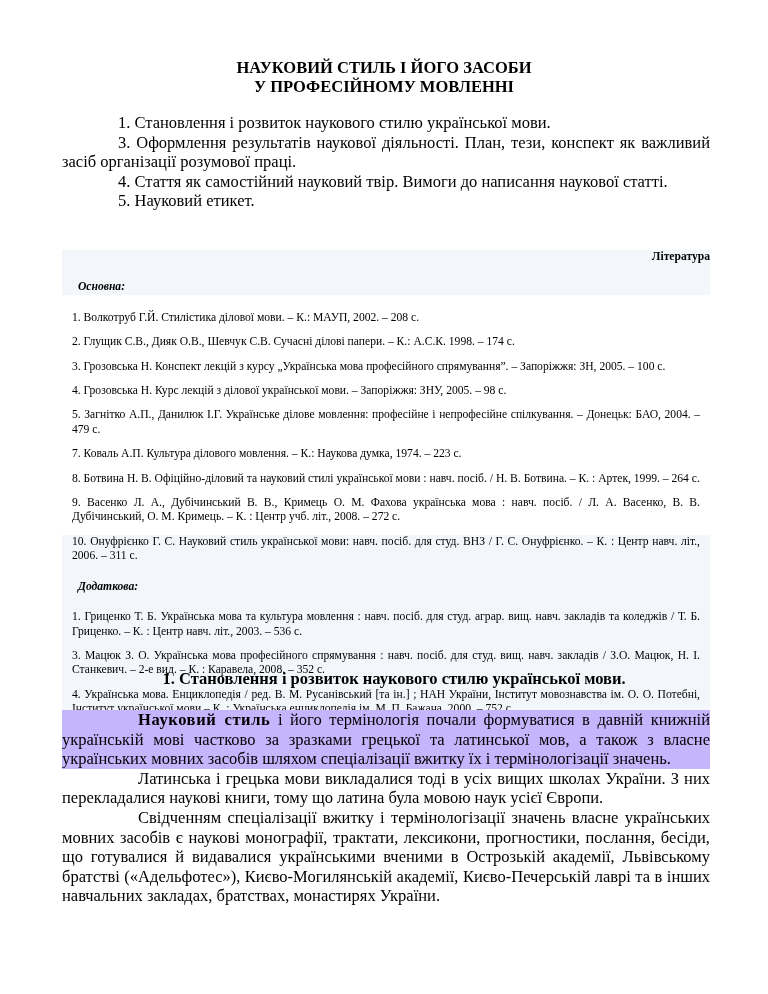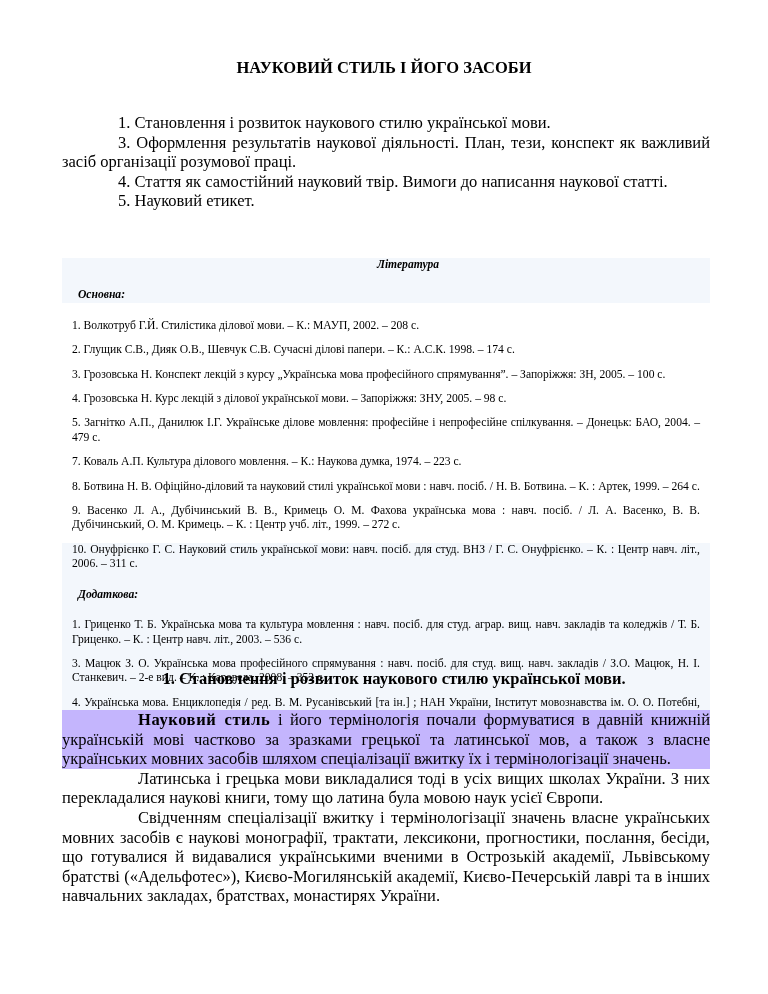--- a/index.html
+++ b/index.html
@@ -12,62 +12,63 @@
   .title.l1 { top: 50px; }
   .title.l2 { top: 69px; }
 
   .plan { position: absolute; left: 62px; width: 648px; top: 105px;
           font-size: 16.5px; line-height: 19.6px; text-align: justify; }
   .plan p { margin: 0; text-indent: 56px; text-align: justify; }
 
   .lit { position: absolute; left: 62px; width: 648px; top: 242px;
          font-size: 11.6px; line-height: 14.4px; }
   .lit .shade { background: #f3f7fc; }
-  .lit-heading { text-align: center; font-weight: bold; margin: 8px; padding-left: 44px; font-style: italic; }
+  .lit-heading { text-align: right; font-weight: bold; margin: 0; padding-left: 44px; }
   .lit-sub { font-weight: bold; font-style: italic; margin: 16px; }
   .lit p.item { margin: 10px; text-align: justify; }
   .lit .tail { height: 30px; }
 
   .section-heading { position: absolute; left: 0; width: 768px; top: 661px;
                      text-align: center; font-weight: bold; font-size: 16.5px; line-height: 19px;
                      padding-left: 20px; box-sizing: border-box; }
 
   .body-text { position: absolute; left: 62px; width: 648px; top: 702px;
                font-size: 16.5px; line-height: 19.6px; }
   .body-text p { margin: 0; text-indent: 76px; text-align: justify; }
   .body-text p.shade { background: #c4b5fd; }
   .b { font-weight: bold; letter-spacing: 0.6px; }
 </style>
 </head>
 <body>
 
 <div class="page">
 
   <div class="title l1">НАУКОВИЙ СТИЛЬ І ЙОГО ЗАСОБИ</div>
+  <div class="title l2">У ПРОФЕСІЙНОМУ МОВЛЕННІ</div>
 
   <div class="plan">
     <p>1. Становлення і розвиток наукового стилю української мови.</p>
     <p>3. Оформлення результатів наукової діяльності. План, тези, конспект як важливий засіб організації розумової праці.</p>
     <p>4. Стаття як самостійний науковий твір. Вимоги до написання наукової статті.</p>
     <p>5. Науковий етикет.</p>
   </div>
 
   <div class="lit">
     <div class="shade">
       <p class="lit-heading">Література</p>
       <p class="lit-sub">Основна:</p>
     </div>
     <p class="item">1. Волкотруб Г.Й. Стилістика ділової мови. – К.: МАУП, 2002. – 208 с.</p>
     <p class="item">2. Глущик С.В., Дияк О.В., Шевчук С.В. Сучасні ділові папери. – К.: А.С.К. 1998. – 174 с.</p>
     <p class="item">3. Грозовська Н. Конспект лекцій з курсу „Українська мова професійного спрямування”. – Запоріжжя: ЗН, 2005. – 100 с.</p>
     <p class="item">4. Грозовська Н. Курс лекцій з ділової української мови. – Запоріжжя: ЗНУ, 2005. – 98 с.</p>
     <p class="item">5. Загнітко А.П., Данилюк І.Г. Українське ділове мовлення: професійне і непрофесійне спілкування. – Донецьк: БАО, 2004. – 479 с.</p>
     <p class="item">7. Коваль А.П. Культура ділового мовлення. – К.: Наукова думка, 1974. – 223 с.</p>
     <p class="item">8. Ботвина Н. В. Офіційно-діловий та науковий стилі української мови : навч. посіб. / Н. В. Ботвина. – К. : Артек, 1999. – 264 с.</p>
-    <p class="item">9. Васенко Л. А., Дубічинський В. В., Кримець О. М. Фахова українська мова : навч. посіб. / Л. А. Васенко, В. В. Дубічинський, О. М. Кримець. – К. : Центр учб. літ., 1999. – 272 с.</p>
+    <p class="item">9. Васенко Л. А., Дубічинський В. В., Кримець О. М. Фахова українська мова : навч. посіб. / Л. А. Васенко, В. В. Дубічинський, О. М. Кримець. – К. : Центр учб. літ., 2008. – 272 с.</p>
     <div class="shade">
       <p class="item">10. Онуфрієнко Г. С. Науковий стиль української мови: навч. посіб. для студ. ВНЗ / Г. С. Онуфрієнко. – К. : Центр навч. літ., 2006. – 311 с.</p>
       <p class="lit-sub">Додаткова:</p>
       <p class="item">1. Гриценко Т. Б. Українська мова та культура мовлення : навч. посіб. для студ. аграр. вищ. навч. закладів та коледжів / Т. Б. Гриценко. – К. : Центр навч. літ., 2003. – 536 с.</p>
       <p class="item">3. Мацюк З. О. Українська мова професійного спрямування : навч. посіб. для студ. вищ. навч. закладів / З.О. Мацюк, Н. І. Станкевич. – 2-е вид. – К. : Каравела, 2008. – 352 с.</p>
       <p class="item">4. Українська мова. Енциклопедія / ред. В. М. Русанівський [та ін.] ; НАН України, Інститут мовознавства ім. О. О. Потебні, Інститут української мови – К. : Українська енциклопедія ім. М. П. Бажана, 2000. – 752 с.</p>
       <div class="tail"></div>
     </div>
   </div>
 

